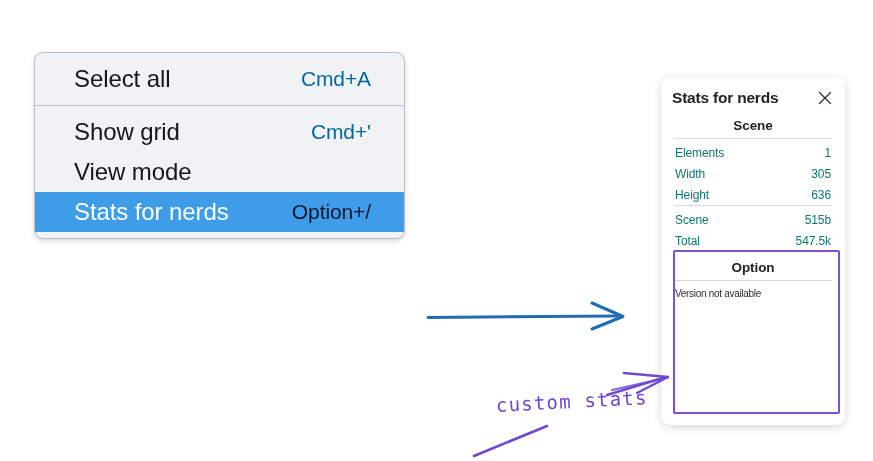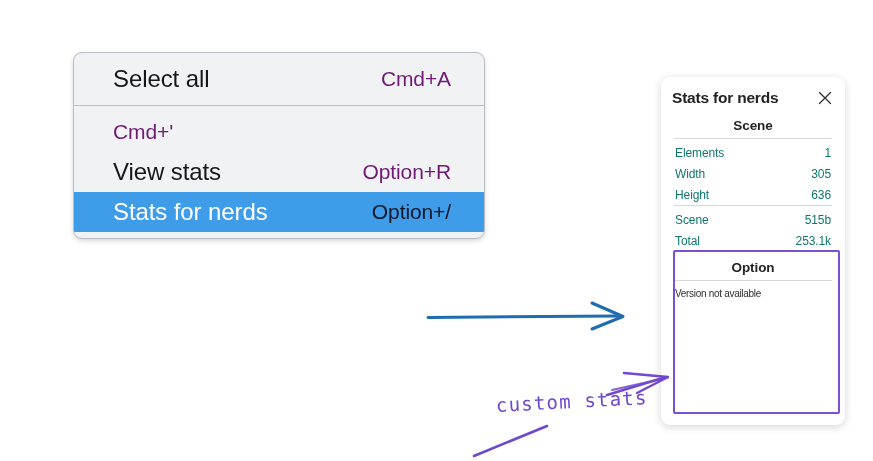--- a/index.html
+++ b/index.html
@@ -14,28 +14,27 @@
     overflow: hidden;
     font-family: "Liberation Sans", sans-serif;
     -webkit-font-smoothing: antialiased;
   }
 
   
   #context-menu {
     position: absolute;
     left: 34px;
     top: 52px;
-    width: 412px;
+    width: 371px;
     background: #f1f2f4;
     border: 1px solid #b8bfc7;
     border-radius: 9px;
     box-shadow: 0 2px 5px rgba(0,0,0,0.16);
     box-sizing: border-box;
     overflow: hidden;
-    margin-left: 39px;
   }
   .menu-section {
     padding: 6px 0;
   }
   .menu-section + .menu-section {
     border-top: 1px solid #b8bfc7;
   }
   .menu-item {
     display: flex;
     align-items: center;
@@ -46,21 +45,21 @@
     cursor: default;
     white-space: nowrap;
   }
   .menu-item .mi-label {
     font-size: 24px;
     color: #15171a;
     letter-spacing: -0.1px;
   }
   .menu-item .mi-shortcut {
     font-size: 21px;
-    color: #701a75;
+    color: #0369a1;
     letter-spacing: -0.1px;
   }
   .menu-item.selected {
     background: #3e9ce8;
   }
   .menu-item.selected .mi-label { color: #ffffff; }
   .menu-item.selected .mi-shortcut { color: #0f172a; }
 
   
   #stats-panel {
@@ -169,25 +168,25 @@
 
   <div class="menu-section">
     <div class="menu-item">
       <span class="mi-label">Select all</span>
       <span class="mi-shortcut">Cmd+A</span>
     </div>
   </div>
 
   <div class="menu-section">
     <div class="menu-item">
+      <span class="mi-label">Show grid</span>
       <span class="mi-shortcut">Cmd+'</span>
     </div>
     <div class="menu-item">
-      <span class="mi-label">View stats</span>
-      <span class="mi-shortcut">Option+R</span>
+      <span class="mi-label">View mode</span>
     </div>
     <div class="menu-item selected">
       <span class="mi-label">Stats for nerds</span>
       <span class="mi-shortcut">Option+/</span>
     </div>
   </div>
 
 </div>
 
 <div id="stats-panel">
@@ -216,21 +215,21 @@
     <span class="sv">636</span>
   </div>
 
   <div class="sect-rule"></div>
   <div class="stat-row">
     <span class="sl">Scene</span>
     <span class="sv">515b</span>
   </div>
   <div class="stat-row">
     <span class="sl">Total</span>
-    <span class="sv">253.1k</span>
+    <span class="sv">547.5k</span>
   </div>
 
   <div class="sect-title">Option</div>
   <div class="sect-rule"></div>
   <div class="version-line">Version not available</div>
 
 </div>
 
 <div id="highlight-box"></div>
 

